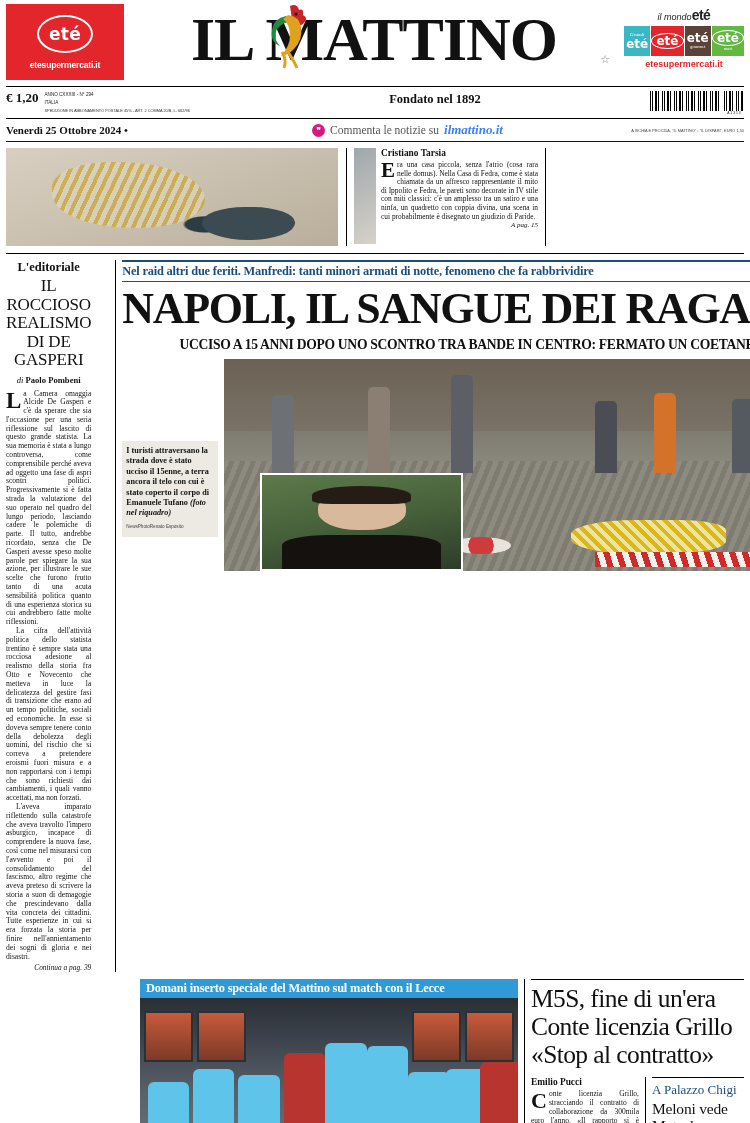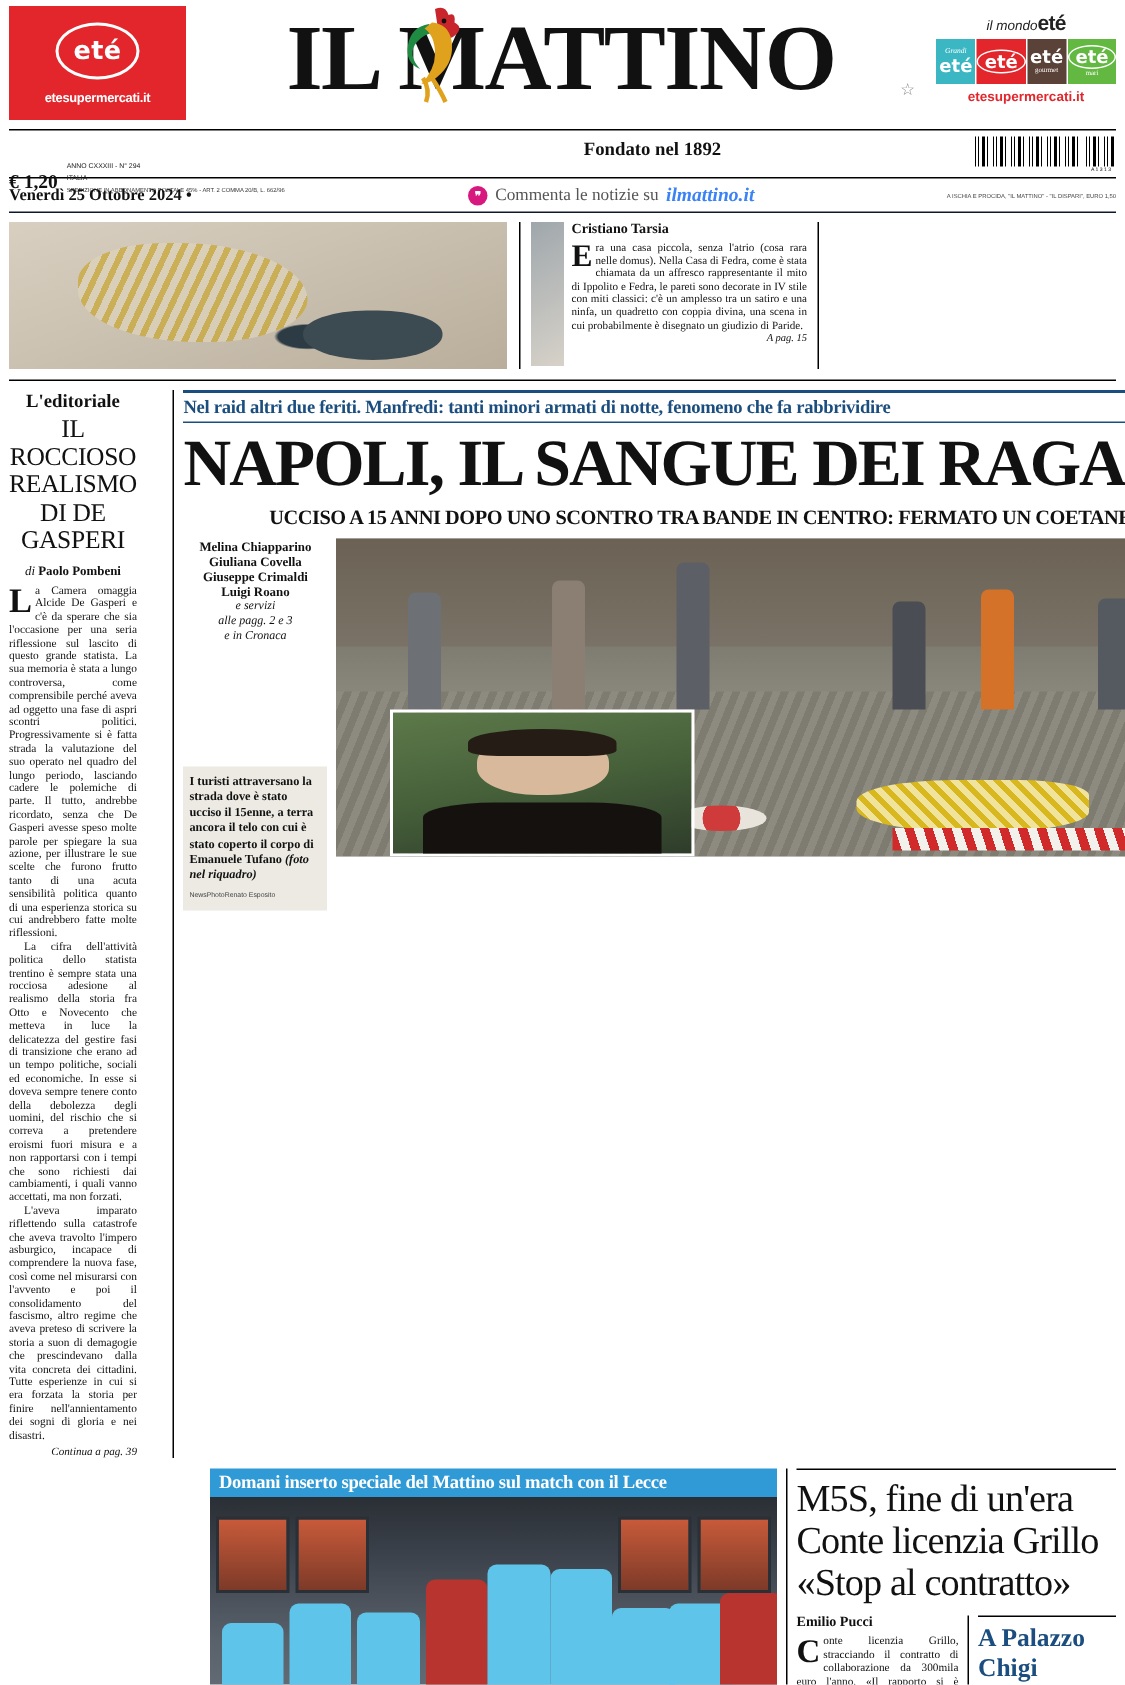--- a/index.html
+++ b/index.html
@@ -25,21 +25,21 @@
   .chip{flex:1;height:30px;display:flex;flex-direction:column;align-items:center;justify-content:center;color:#fff;}
   .chip .c1{font-family:"DejaVu Sans",sans-serif;font-weight:700;font-size:12px;line-height:12px;}
   .chip .c0{font-size:5px;font-style:italic;line-height:6px;}
   .chip .c2{font-size:4.6px;line-height:6px;}
   .chip.oval .c1{border:1.2px solid #fff;border-radius:50%;padding:1px 4px;}
   .ete-right .url2{font-family:"Liberation Sans",sans-serif;font-weight:700;font-size:9px;color:#e2262b;}
 
   
   .pricebar{display:flex;align-items:flex-start;border-top:1px solid #000;border-bottom:1px solid #000;
             padding:3px 0 2px;height:26px;}
-  .price-left{width:230px;display:flex;align-items:flex-end;gap:6px;margin-top:16px;}
+  .price-left{width:230px;display:flex;align-items:flex-start;gap:6px;}
   .price{font-family:"Liberation Serif",serif;font-weight:700;font-size:13px;}
   .issue{font-family:"Liberation Sans",sans-serif;font-size:4.6px;line-height:6px;color:#222;padding-top:2px;}
   .spedizione{font-family:"Liberation Sans",sans-serif;font-size:3.9px;color:#333;margin-top:2px;white-space:nowrap;}
   .founded{flex:1;text-align:center;font-weight:700;font-size:12.5px;padding-top:2px;}
   .barcode-wrap{width:110px;display:flex;justify-content:flex-end;gap:2px;padding-top:1px;}
   .barcode{height:20px;width:72px;background:repeating-linear-gradient(90deg,#000 0 1px,#fff 1px 2px,#000 2px 3px,
            #fff 3px 5px,#000 5px 7px,#fff 7px 8px,#000 8px 9px,#fff 9px 12px);}
   .barcode.s{width:20px;}
   .bc-num{font-size:3.4px;font-family:"Liberation Sans",sans-serif;text-align:center;}
 
@@ -142,21 +142,21 @@
   .metro-photo{height:160px;position:relative;overflow:hidden;
       background:linear-gradient(180deg,#2a2f35 0%,#3a4049 22%,#59616b 60%,#6c747d 100%);}
   .metro-photo .win{position:absolute;top:8%;height:32%;width:13%;background:linear-gradient(180deg,#c85a3a,#7d3a28);border:2px solid #2b3036;box-sizing:border-box;}
   .player{position:absolute;bottom:4%;width:11%;background:#5fc4ea;border-radius:6px 6px 0 0;}
   .player.red{background:#b8342f;}
   .m5s{flex:1;padding-left:6px;box-sizing:border-box;border-left:1px solid #000;}
   .m5s-head{font-size:25.5px;line-height:28px;letter-spacing:-.6px;border-top:1px solid #000;padding-top:5px;}
   .m5s-row{display:flex;gap:6px;margin-top:8px;}
   .m5s-left{width:108px;}
   .m5s-right{flex:1;border-left:1px solid #000;padding-left:6px;box-sizing:border-box;}
-  .chigi-kick{color:#1b4e7e;font-weight:700;font-size:17px;border-top:1px solid #000;padding-top:4px;}
+  .chigi-kick{color:#1b4e7e;font-weight:400;font-size:13px;border-top:1px solid #000;padding-top:4px;}
   .chigi-head{font-size:15.5px;line-height:17px;margin-top:2px;letter-spacing:-.2px;}
 </style>
 </head>
 <body>
 
 <div class="page">
 
   <div class="masthead">
     <div class="ete-box">
       <div class="ete-ring">eté</div>
@@ -270,29 +270,20 @@
       <div class="cont">Continua a pag. 39</div>
     </div>
 
     <div class="col-main">
       <div class="mh-kicker">Nel raid altri due feriti. Manfredi: tanti minori armati di notte, fenomeno che fa rabbrividire</div>
       <div class="mh-title">NAPOLI, IL SANGUE DEI RAGAZZI</div>
       <div class="mh-sub">UCCISO A 15 ANNI DOPO UNO SCONTRO TRA BANDE IN CENTRO: FERMATO UN COETANEO</div>
 
       <div class="mid">
         <div class="mid-left">
-          <div class="authors">
-            <div>Melina Chiapparino</div>
-            <div>Giuliana Covella</div>
-            <div>Giuseppe Crimaldi</div>
-            <div>Luigi Roano</div>
-            <div class="ital">e servizi</div>
-            <div class="ital">alle pagg. 2 e 3</div>
-            <div class="ital">e in Cronaca</div>
-          </div>
           <div class="capbox">
             <span>I turisti attraversano la strada dove è stato ucciso il 15enne, a terra ancora il telo con cui è stato coperto il corpo di Emanuele Tufano</span>
             <span class="it">(foto nel riquadro)</span>
             <div class="capcredit">NewsPhotoRenato Esposito</div>
           </div>
         </div>
 
         <div class="mid-photo">
           <div class="mp-wall"></div>
           <div class="mp-street"></div>

